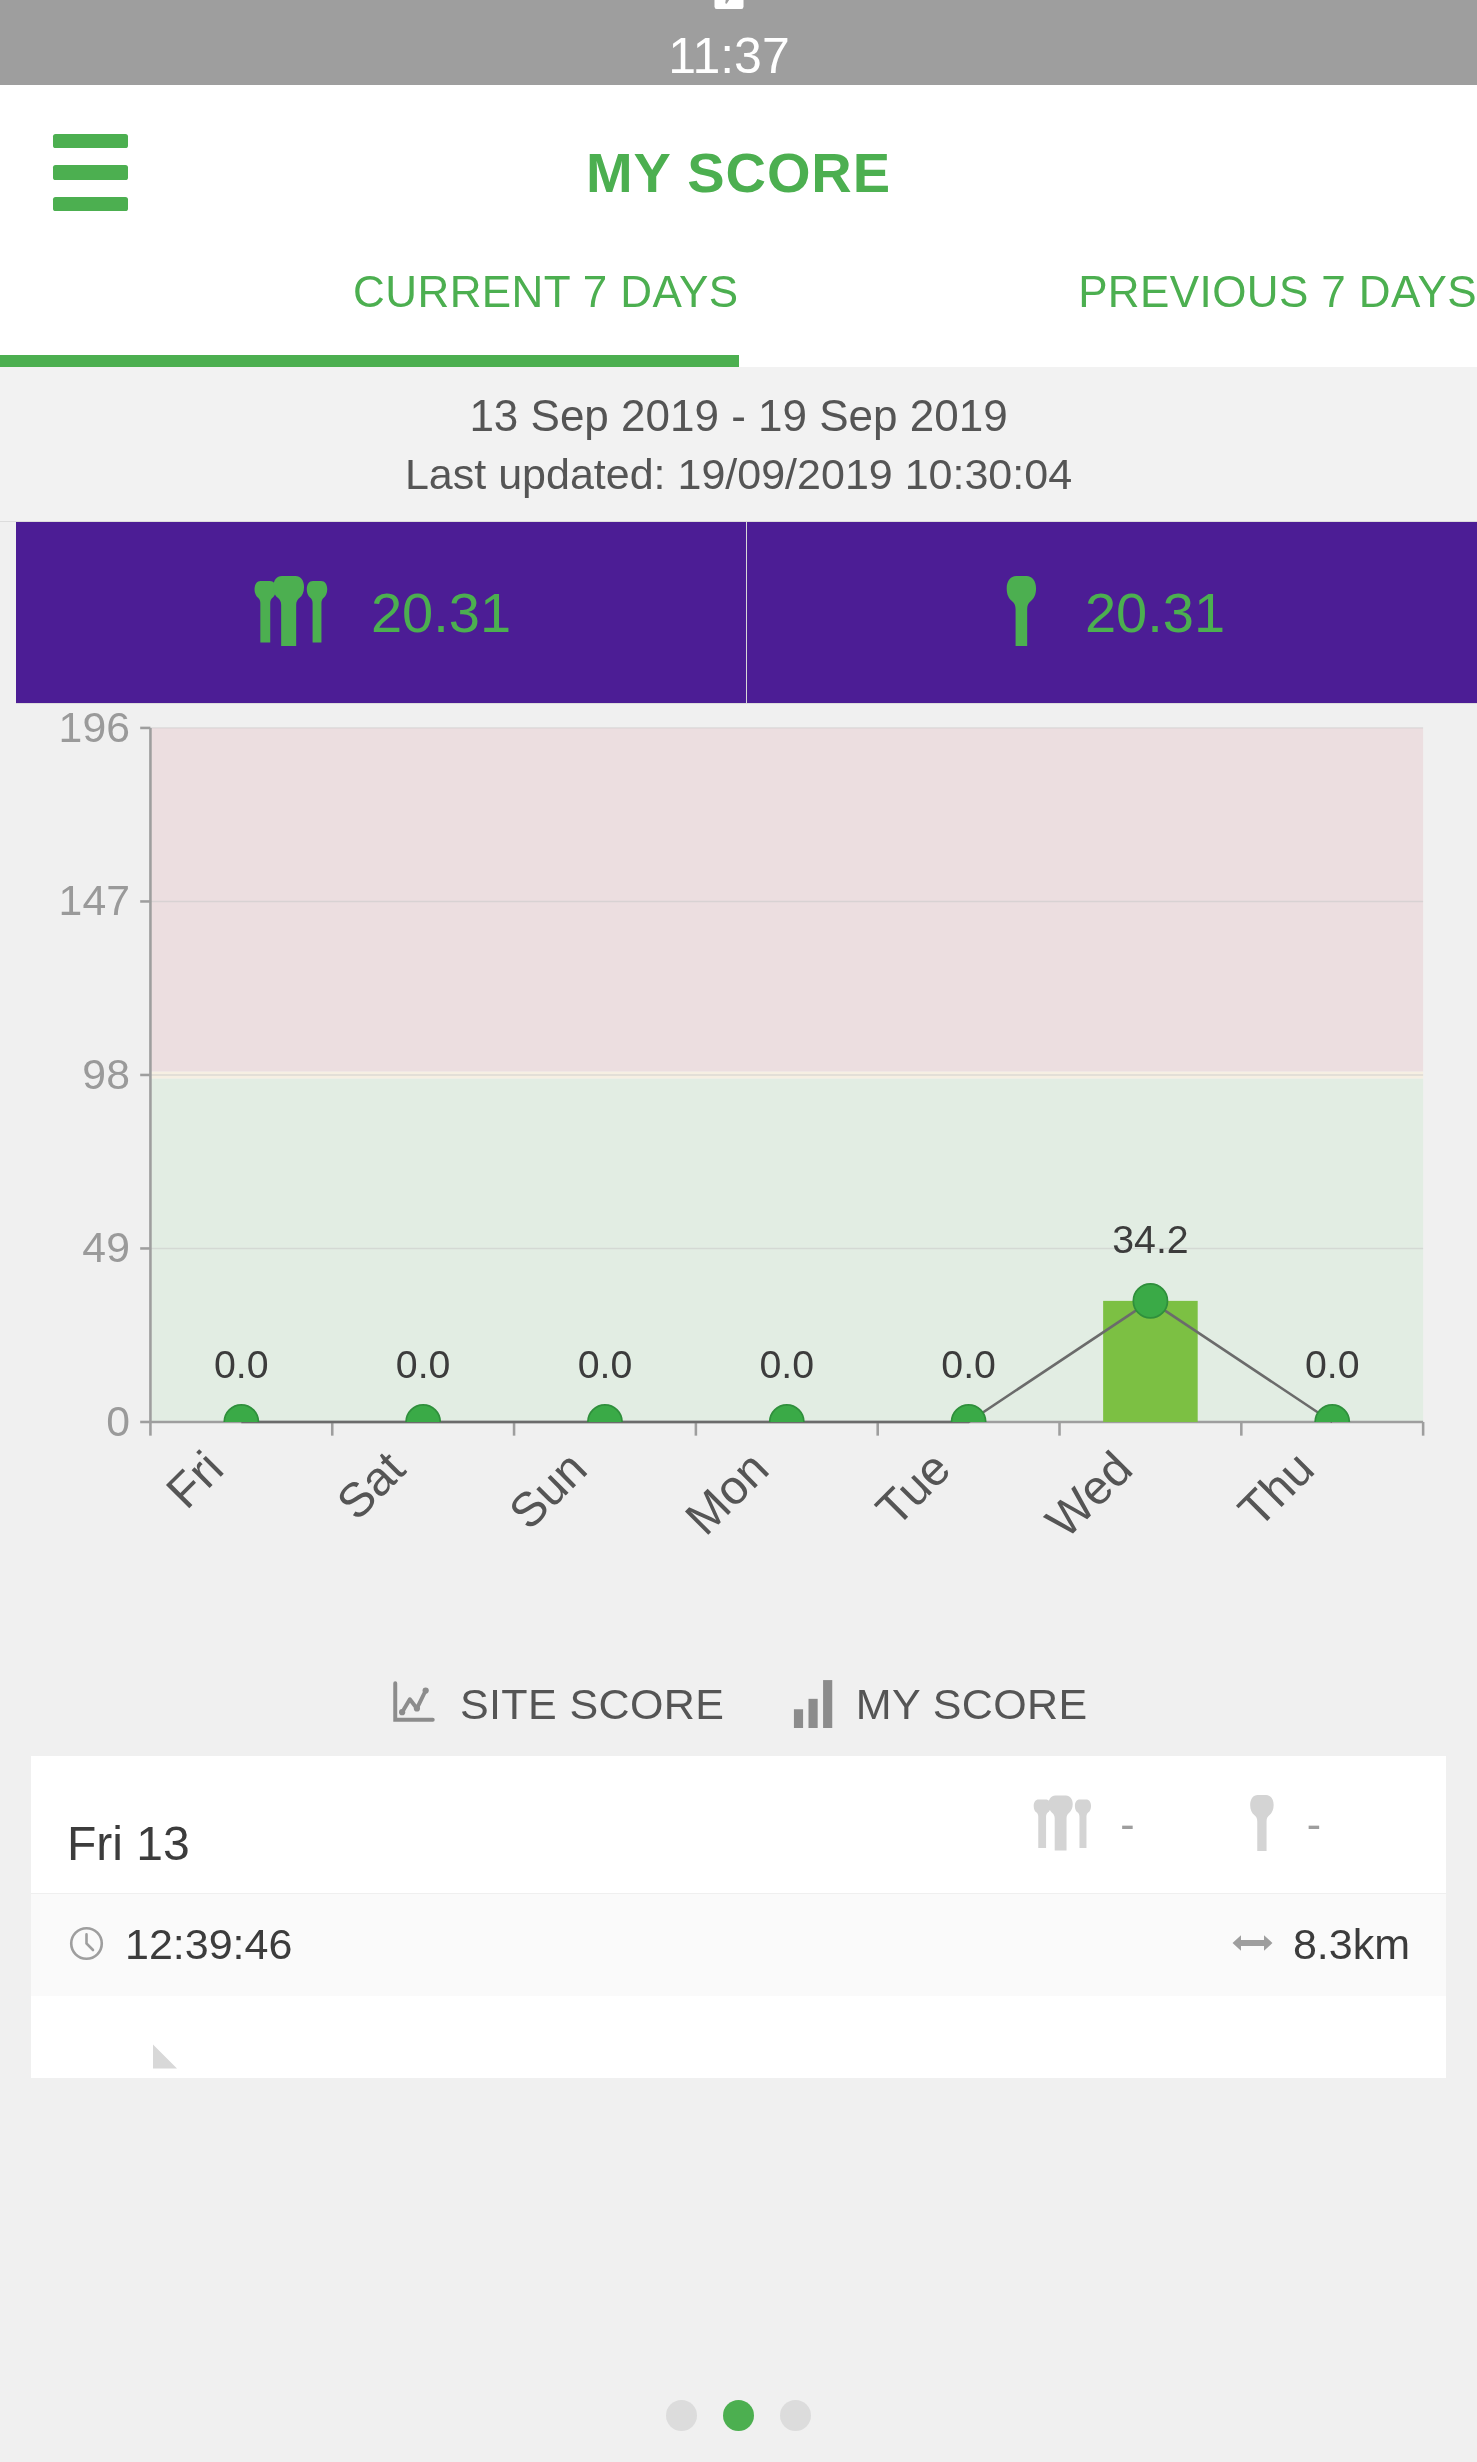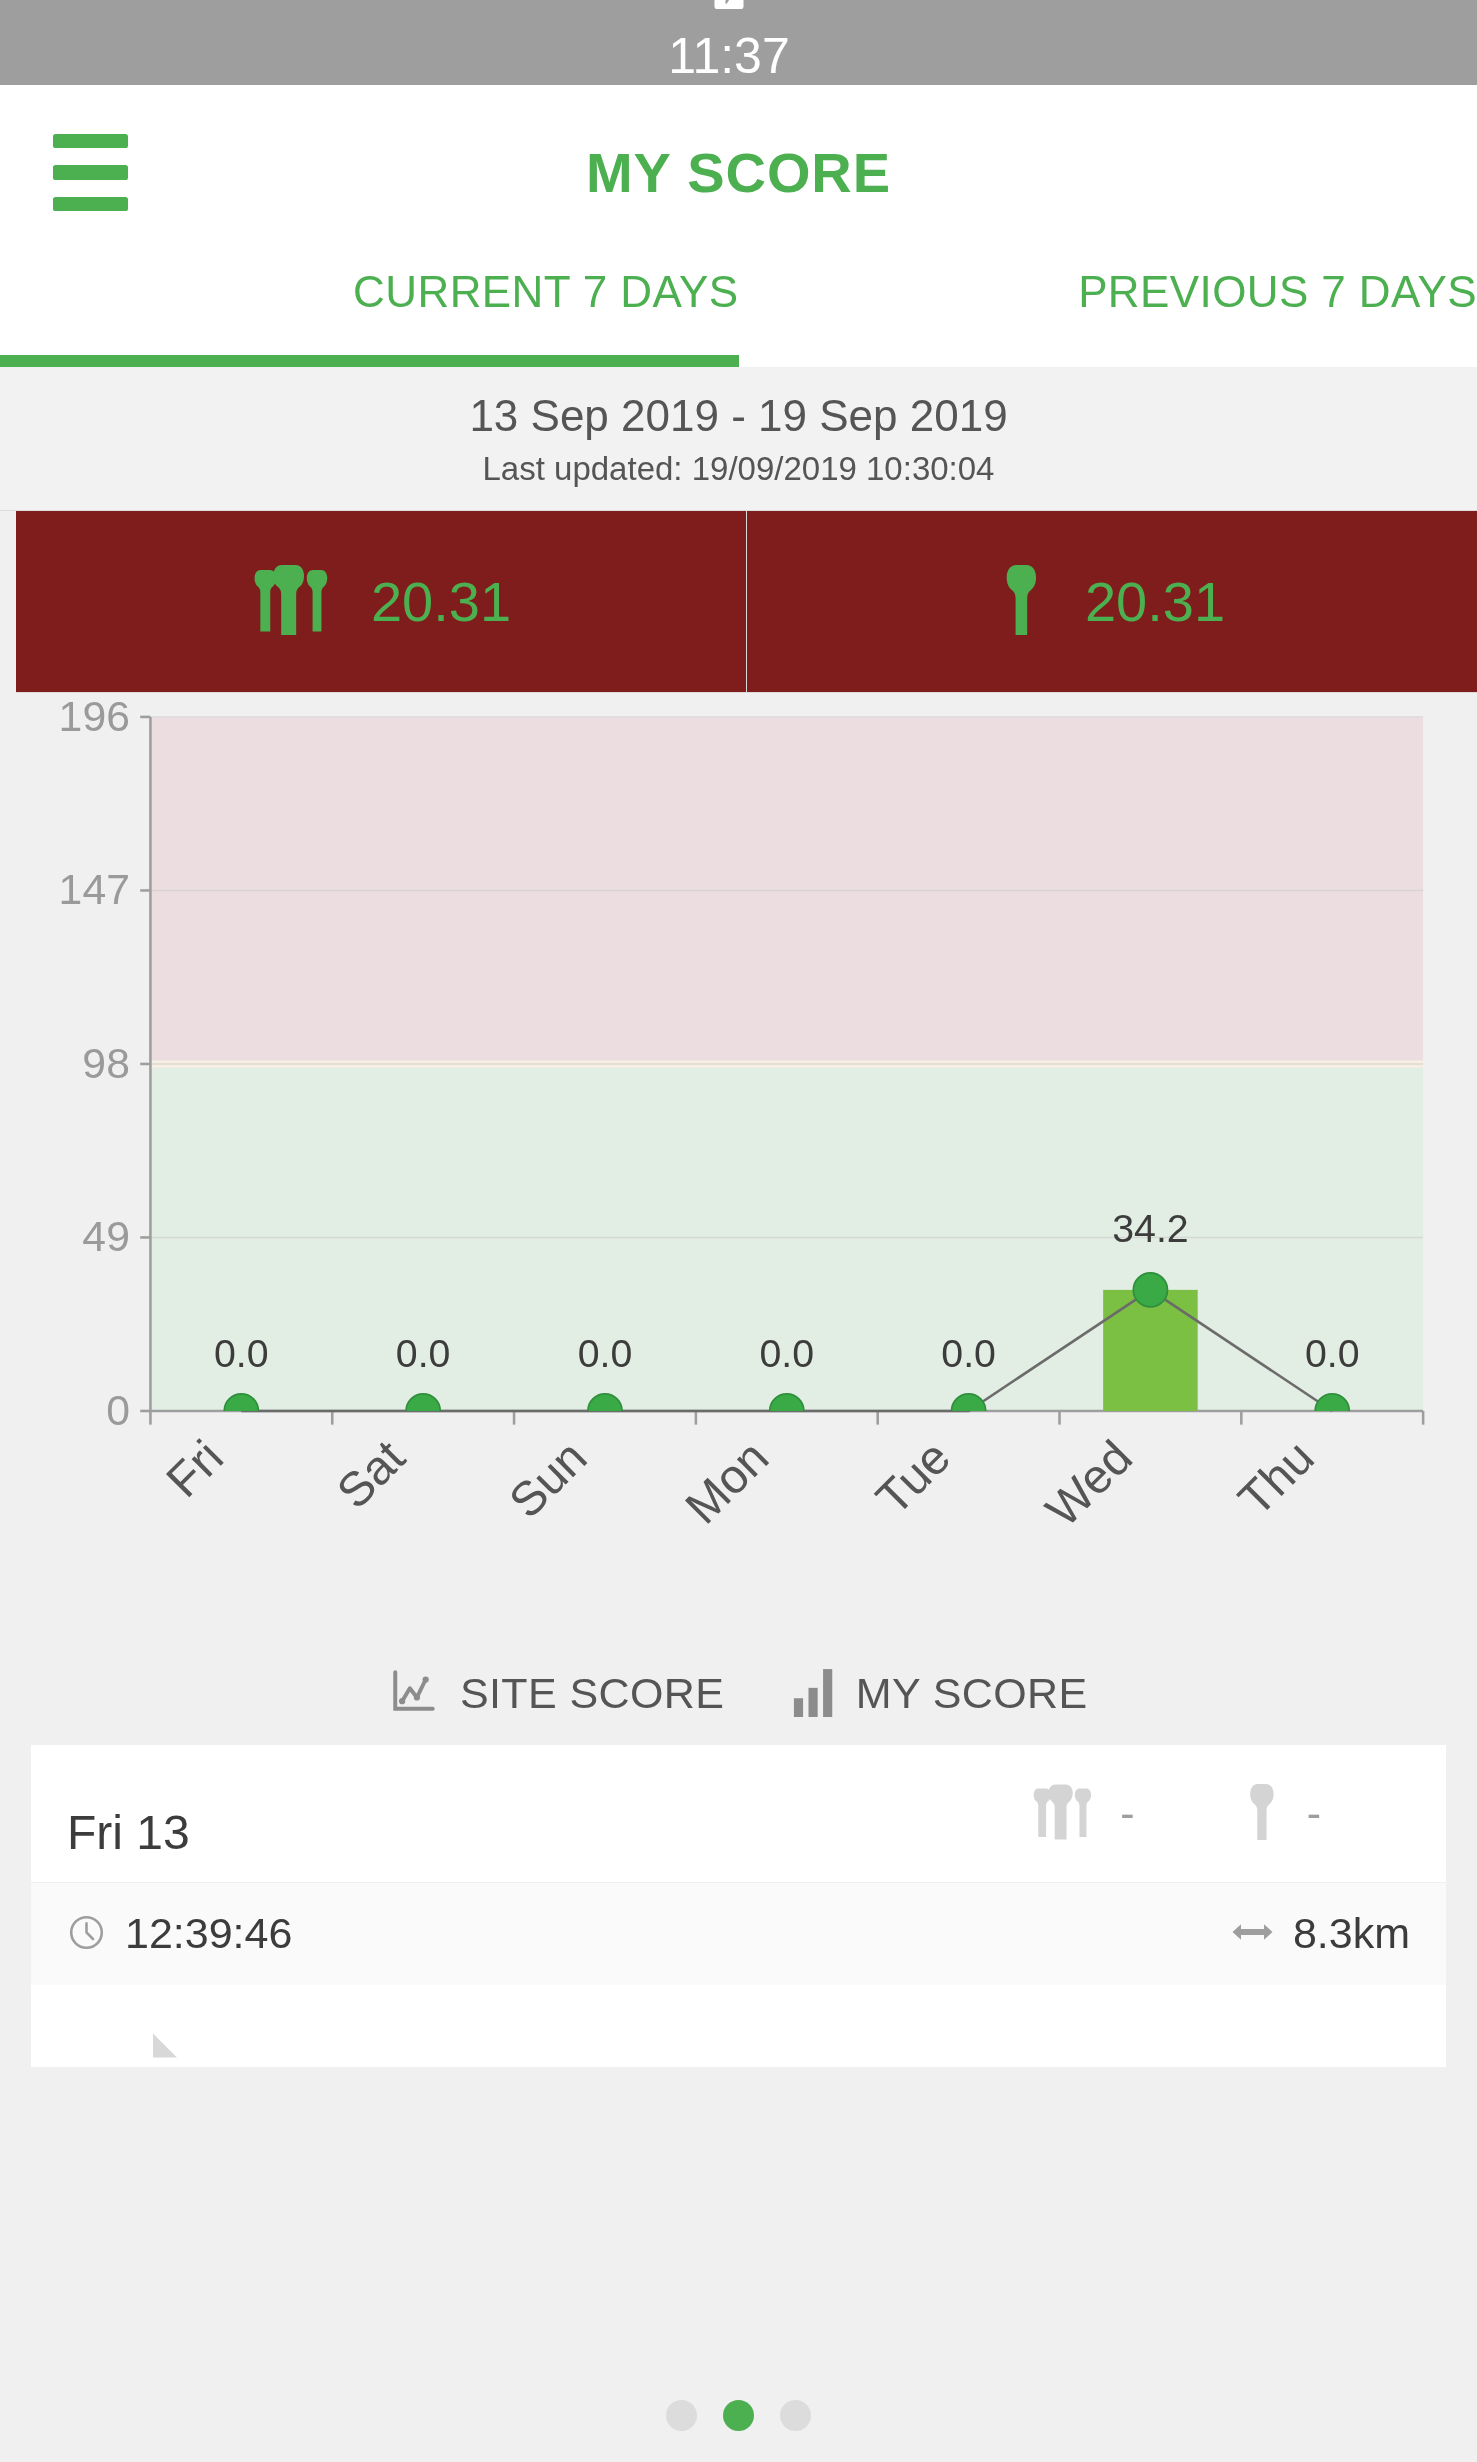--- a/index.html
+++ b/index.html
@@ -51,26 +51,26 @@
   .summary {
     background: #f2f2f2; padding: 24px 8px 22px;
     border-bottom: 1.7px solid #dcdcdc; text-align: center;
   }
   .sum-range { font-size: 44px; color: #555555; margin-bottom: 8.5px; }
   .sum-metrics {
     display: flex; align-items: center; justify-content: center; gap: 22px;
     margin-bottom: 10.3px;
   }
   .sum-metrics .val { font-size: 46px; font-weight: bold; color: #3c3c3c; }
-  .sum-updated { font-size: 33px; color: #555555; }
+  .sum-updated { font-size: 43px; color: #555555; }
   .ico { display: inline-block; vertical-align: middle; }
 
   
   .scorerow {
-    height: 182px; background: #7f1d1d; display: flex;
+    height: 182px; background: #4c1d95; display: flex;
     border-bottom: 1.7px solid #dcdcdc;
     margin-left: 16px;
   }
   .scorecell {
     flex: 1; display: flex; align-items: center; justify-content: center; gap: 31px;
   }
   .scorecell + .scorecell { border-left: 1.7px solid #d8d8d8; }
   .score-val { font-size: 56px; color: #4caf50; }
 
   

